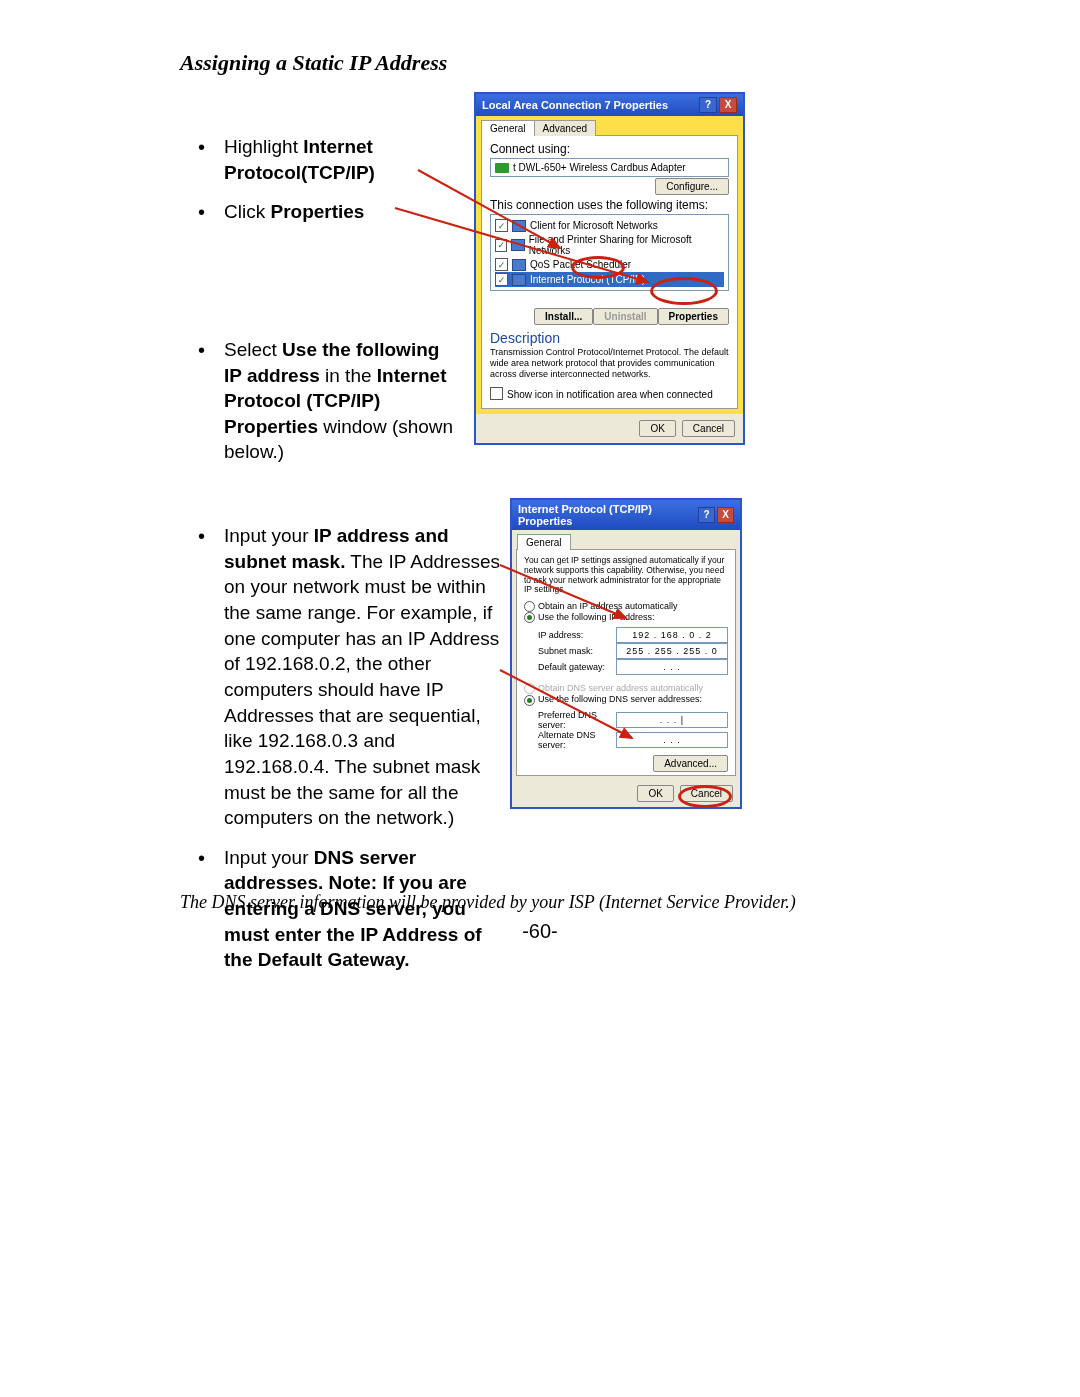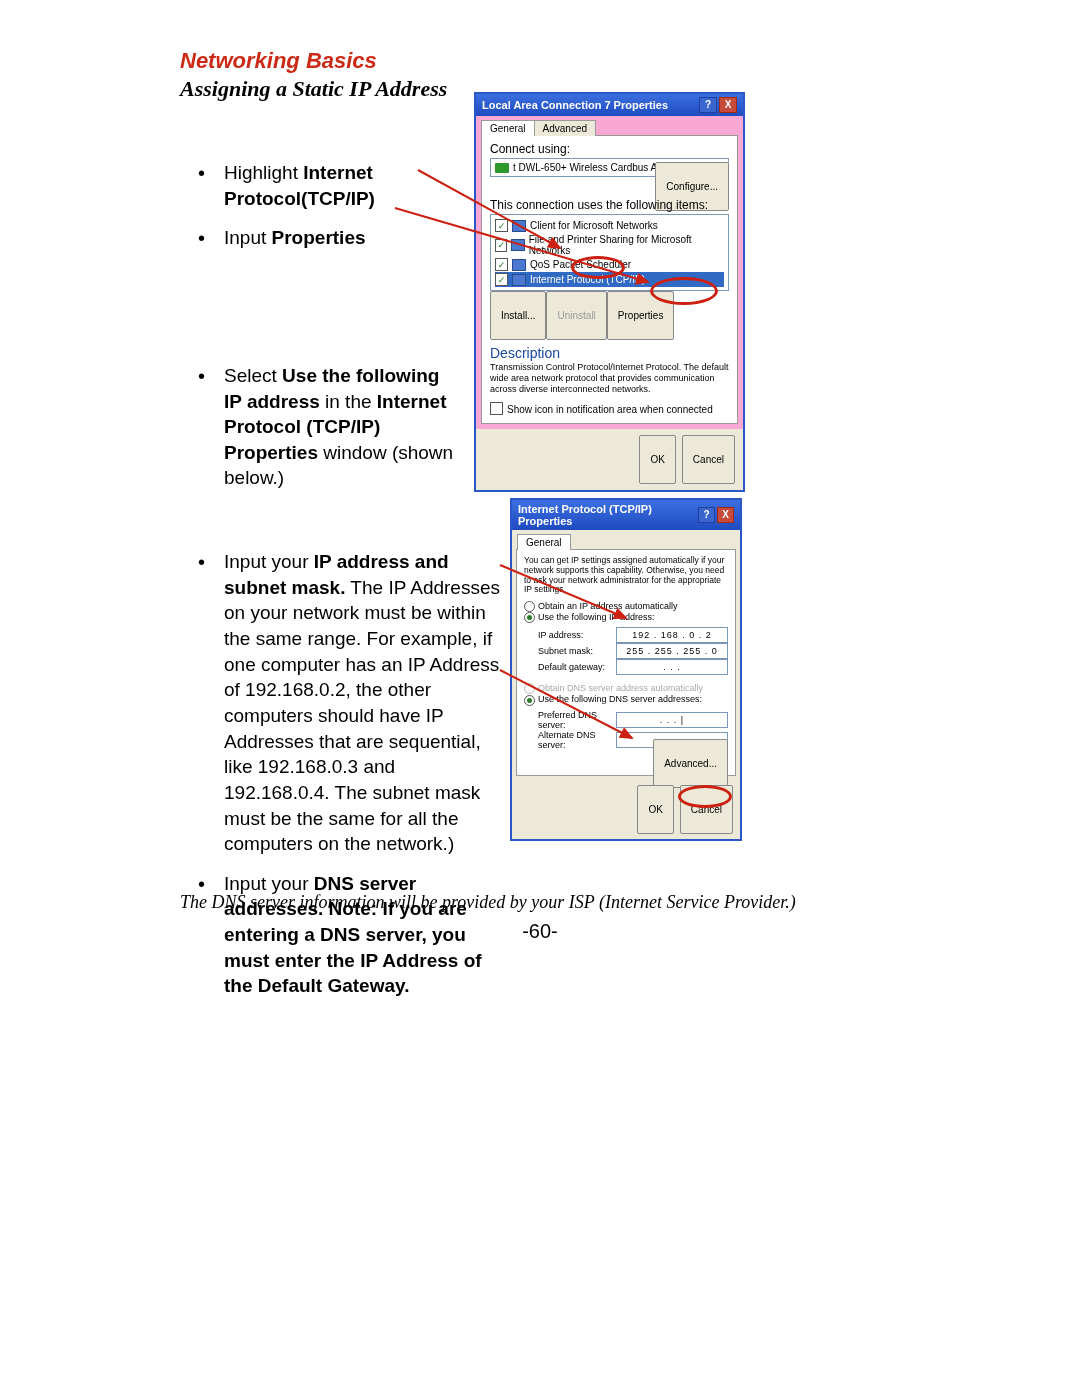--- a/index.html
+++ b/index.html
@@ -9,40 +9,40 @@
   .title2 { color:#000; font-weight:bold; font-style:italic; font-size:22px; margin-top:2px;font-family:Liberation Serif, serif;}
   .body-col { margin-top:58px; }
   .row { display:flex; align-items:flex-start; }
   .left-text { font-size:19px; line-height:1.35; }
   ul.bullets { list-style:none; padding:0; margin:0; }
   ul.bullets>li { position:relative; padding-left:44px; margin-bottom:14px;}
   ul.bullets>li::before { content:"•"; position:absolute; left:18px; top:0; font-size:20px;}
   b { font-weight:bold; }
 
   
-  .dlg1 { position:absolute; left:474px; top:92px; width:267px; border:2px solid #2a56c8; background:#f9a8d4; font-family:Tahoma,Arial,sans-serif; }
+  .dlg1 { position:absolute; left:474px; top:92px; width:267px; border:2px solid #2a56c8; background:#fde047; font-family:Tahoma,Arial,sans-serif; }
   .dlg-title { background:linear-gradient(#3b6fe0,#1f4bc0); color:#fff; font-size:11px; font-weight:bold; padding:3px 6px; display:flex; align-items:center; }
   .dlg-title .spacer{flex:1}
   .tb-btn { width:16px;height:14px; background:#c74a3a; color:#fff; font-size:10px; text-align:center; line-height:14px; margin-left:2px; border:1px solid #a02a1a;}
   .tb-help { background:#3a66d0; border:1px solid #2040a0;}
   .tabs1 { display:flex; margin:3px 0 0 5px; font-size:10px; }
   .tab { background:#fff; border:1px solid #999; border-bottom:none; padding:2px 8px; position:relative; top:1px; margin-right:-1px;}
   .tab.inactive{ background:#ece9d8; }
   .dlg1-body { background:#fff; border:1px solid #999; margin:0 5px 5px 5px; padding:6px 8px 8px 8px; font-size:10px;}
   .group-lbl{font-size:12px; margin-bottom:2px;}
   .conn-box { border:1px solid #7a98b8; background:#fff; padding:3px 4px; display:flex; align-items:center; gap:4px;}
   .dev-icon{width:14px;height:10px;background:#2e9a2e;border-radius:1px;}
   .cfg-row{text-align:right; margin:4px 0 6px 0;}
-  .btn { background:#ece9d8; border:1px solid #888; padding:18px 10px; font-size:10px; border-radius:2px;}
+  .btn { background:#ece9d8; border:1px solid #888; padding:2px 10px; font-size:10px; border-radius:2px;}
   .items-box { border:1px solid #7a98b8; background:#fff; padding:3px 4px;}
   .item { display:flex; align-items:center; gap:4px; padding:1px 0;}
   .cb { width:11px;height:11px;border:1px solid #555;background:#fff;display:inline-flex;align-items:center;justify-content:center;font-size:9px;color:#1a7a1a;}
   .mini-icon{width:12px;height:10px;background:#4a7ad0;border:1px solid #2a4a90;}
   .item.sel{ background:#316ac5; color:#fff;}
-  .btn-row{display:flex;justify-content:flex-start;margin-top:0;}
+  .btn-row{display:flex;justify-content:flex-end;margin-top:17px;font-weight:bold;}
   .btn.dis{color:#999;}
   .circle-red{position:absolute;border:3px solid #cc2010;border-radius:50%;pointer-events:none;}
   .desc-lbl{color:#1a4aa0;font-size:14px;margin-top:5px;}
   .desc-txt{font-size:9px;margin-top:1px;line-height:1.2;}
   .show-row{display:flex;align-items:flex-end;gap:4px;margin-top:8px;font-size:10px;}
   .dlg-footer{display:flex;justify-content:flex-end;gap:6px;padding:6px 8px;background:#ece9d8;}
   svg.arrows{position:absolute;left:0;top:0;pointer-events:none;}
 
   
   .dlg2 { position:absolute; left:510px; top:498px; width:228px; border:2px solid #2a56c8; background:#ece9d8; font-family:Tahoma,Arial,sans-serif;}
@@ -61,32 +61,31 @@
   .footnote{position:absolute;left:180px;top:892px;width:680px;font-style:italic;font-family:"Times New Roman",serif;font-size:18px;}
   .pagenum{position:absolute;left:0;width:1080px;top:920px;text-align:center;font-size:20px;}
 
 </style>
 </head>
 <body>
 
 <div class="page">
 
   <div class="content">
-    <div class="title1">Networking Basics</div>
     <div class="title2">Assigning a Static IP Address</div>
 
     <div class="body-col">
       <div class="row">
         <div class="left-text" style="width:280px;">
           <ul class="bullets">
             <li>
               <span>Highlight </span><b>Internet Protocol(TCP/IP)</b>
             </li>
             <li>
-              <span>Input </span><b>Properties</b>
+              <span>Click </span><b>Properties</b>
             </li>
           </ul>
           <div style="height:98px"></div>
           <ul class="bullets">
             <li>
               <span>Select </span><b>Use the following IP address</b><span> in the </span><b>Internet Protocol (TCP/IP) Properties</b><span> window (shown below.)</span>
             </li>
           </ul>
         </div>
       </div>

